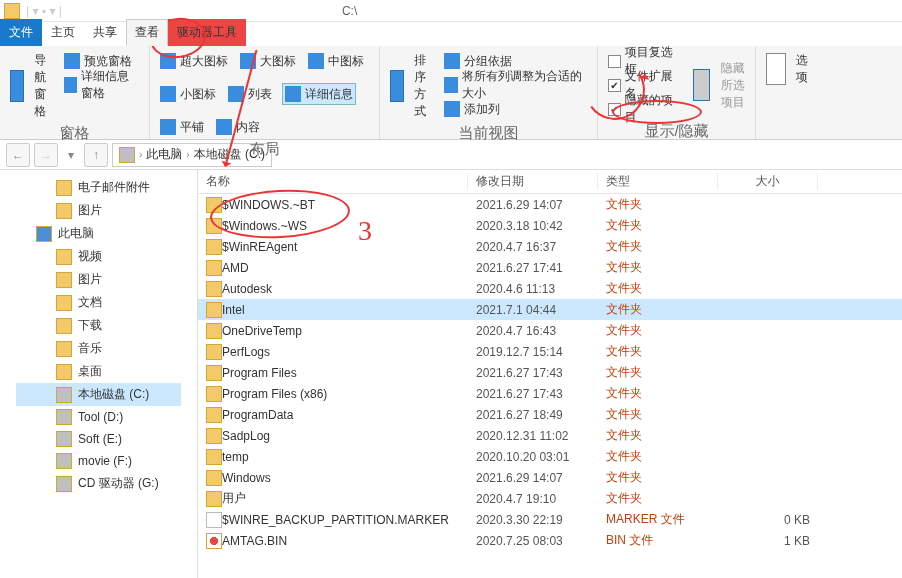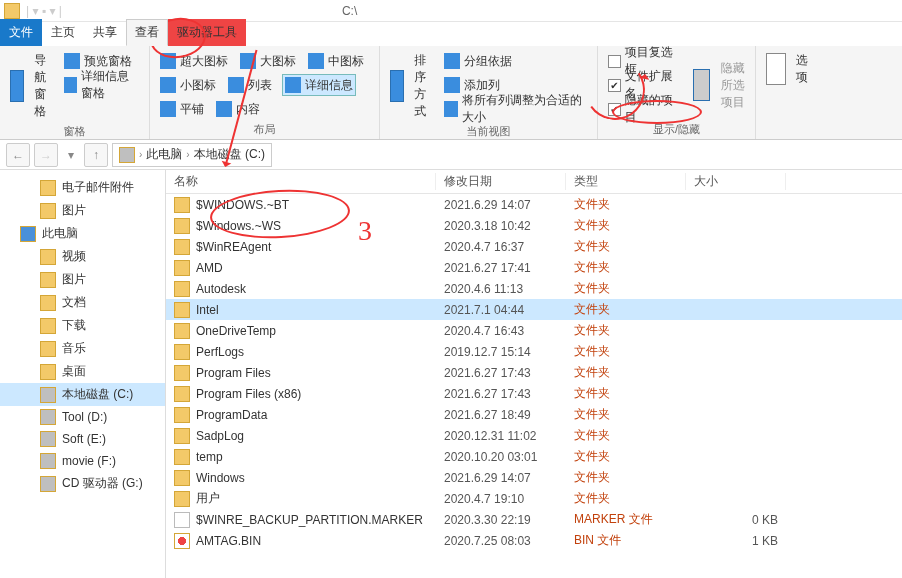--- a/index.html
+++ b/index.html
@@ -8,51 +8,51 @@
   .tb-icon{width:16px;height:16px;margin-right:6px}
   .tb-path{color:#666;margin-left:280px}
   .ribbon-tabs{display:flex;height:24px;align-items:flex-end;background:#fff}
   .rtab{padding:4px 8px;border:1px solid transparent;position:relative}
   .rtab.file{background:#1979ca;color:#fff}
   .rtab.active{background:#f5f5f5;border:1px solid #ccc;border-bottom-color:#f5f5f5;z-index:2}
   .rtab.ctx{background:#ef4444;color:#333}
   .ribbon{height:94px;background:#f5f5f5;border-bottom:1px solid #ccc;display:flex;position:relative}
   .rgroup{border-right:1px solid #ddd;padding:4px 8px 2px;display:flex;flex-direction:column;justify-content:space-between}
   .rgroup-body{display:flex;gap:6px}
-  .rgroup-title{text-align:center;font-size:11px;color:#666;padding-top:2px}
+  .rgroup-title{text-align:center;font-size:15px;color:#666;padding-top:2px}
   .rbtn-big{display:flex;flex-direction:row;align-items:center;width:48px;padding:2px;gap:10px}
   .rbtn-big .icn{width:32px;height:32px;background:#3a8dde;border:1px solid #2a6fb0}
   .rbtn-small{display:flex;align-items:center;gap:4px;padding:1px 2px;height:22px}
   .rbtn-small .icn{width:16px;height:16px;background:#3a8dde;display:inline-block}
   .chk{width:13px;height:13px;border:1px solid #888;display:inline-flex;align-items:center;justify-content:center;font-size:10px;background:#fff}
   .col-stack{display:flex;flex-direction:column;gap:2px}
   .addr-row{height:30px;border-bottom:1px solid #ddd;display:flex;align-items:center;padding:0 6px;gap:4px}
   .nav-btn{width:24px;height:24px;border:1px solid #ccc;border-radius:2px;display:flex;align-items:center;justify-content:center;color:#888;background:#f7f7f7}
   .addr-box{flex:0 0 auto;display:flex;align-items:center;gap:4px;padding:0 6px;height:24px;border:1px solid #ccc;background:#fff}
   .crumb{color:#333}
   .chev{color:#888;font-size:10px}
   .main{display:flex;height:calc(578px - 22px - 24px - 94px - 30px)}
-  .nav-tree{width:166px;border-right:1px solid #ddd;overflow:auto;padding:6px 0}
+  .nav-tree{width:198px;border-right:1px solid #ddd;overflow:auto;padding:6px 16px}
   .tree-item{display:flex;align-items:center;gap:6px;padding:3px 6px 3px 20px}
   .tree-item.l2{padding-left:40px}
   .tree-item.sel{background:#cce8ff}
   .tree-icon{width:16px;height:16px;background:#f3c969;border:1px solid #d4a637}
   .tree-icon.pc{background:#4a90d9}
   .tree-icon.drive{background:#bfbfbf}
   .file-pane{flex:1;overflow:auto}
   .headers{display:flex;border-bottom:1px solid #e5e5e5;height:24px;align-items:center;position:sticky;top:0;background:#fff}
   .hcol{padding:0 8px;border-right:1px solid #eee;color:#555}
   .hcol.name{width:270px}
   .hcol.date{width:130px}
   .hcol.type{width:120px}
-  .hcol.size{width:100px;text-align:left}
+  .hcol.size{width:100px;text-align:center}
   .row{display:flex;height:21px;align-items:center}
   .row.sel{background:#cce8ff}
   .cell{padding:0 8px}
-  .cell.name{width:270px;display:flex;align-items:center;gap:6px}
+  .cell.name{width:270px;display:flex;align-items:center;}
   .cell.date{width:130px;color:#555}
   .cell.type{width:120px;color:#c2410c}
   .cell.size{width:100px;text-align:right;color:#555}
   .ficon{width:16px;height:16px;background:#f3c969;border:1px solid #d4a637;flex:0 0 16px}
   .ficon.file{background:#fff;border:1px solid #bbb}
   .ficon.bin{background:radial-gradient(circle,#e44 40%,#fff 42%)}
   
   .anno{position:absolute;pointer-events:none}
   .circle1{left:150px;top:18px;width:56px;height:40px;border:2px solid #e33;border-radius:50%;transform:rotate(-8deg)}
   .arrow1{left:240px;top:48px;width:2px;height:120px;background:#e33;transform:rotate(15deg)}
@@ -97,21 +97,21 @@
         <div class="rbtn-small">
             <span class="icn"></span>
             <span>详细信息窗格</span>
           </div>
       </div>
     </div>
     <div class="rgroup-title">窗格</div>
   </div>
 
   <div class="rgroup" style="width:230px">
-    <div class="rgroup-body" style="flex-direction:column;gap:2px">
+    <div class="rgroup-body" style="flex-direction:column;gap:11px">
       <div style="display:flex;gap:8px">
         <div class="rbtn-small">
             <span class="icn"></span>
             <span>超大图标</span>
           </div>
         <div class="rbtn-small">
             <span class="icn"></span>
             <span>大图标</span>
           </div>
         <div class="rbtn-small">
@@ -153,25 +153,25 @@
         <span class="icn"></span>
         <span>排序方式</span>
       </div>
       <div class="col-stack">
         <div class="rbtn-small">
             <span class="icn"></span>
             <span>分组依据</span>
           </div>
         <div class="rbtn-small">
             <span class="icn"></span>
+            <span>将所有列调整为合适的大小</span>
+          </div>
+        <div class="rbtn-small">
+            <span class="icn"></span>
             <span>添加列</span>
-          </div>
-        <div class="rbtn-small">
-            <span class="icn"></span>
-            <span>将所有列调整为合适的大小</span>
           </div>
       </div>
     </div>
     <div class="rgroup-title">当前视图</div>
   </div>
 
   <div class="rgroup" style="width:158px">
     <div class="rgroup-body">
       <div class="col-stack">
         <div class="rbtn-small">

